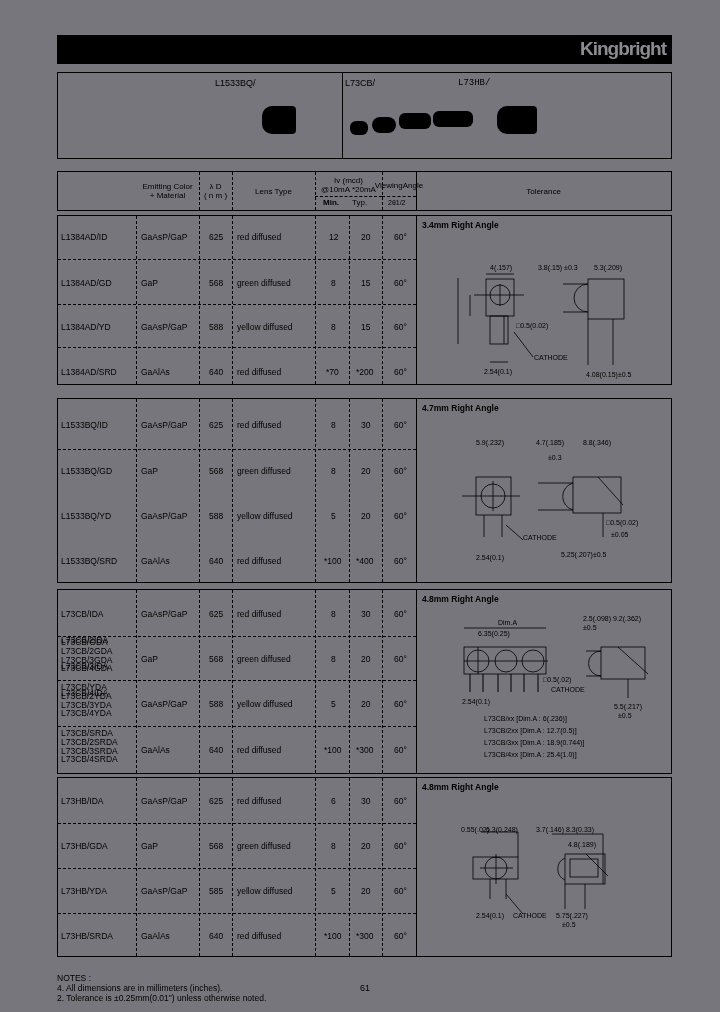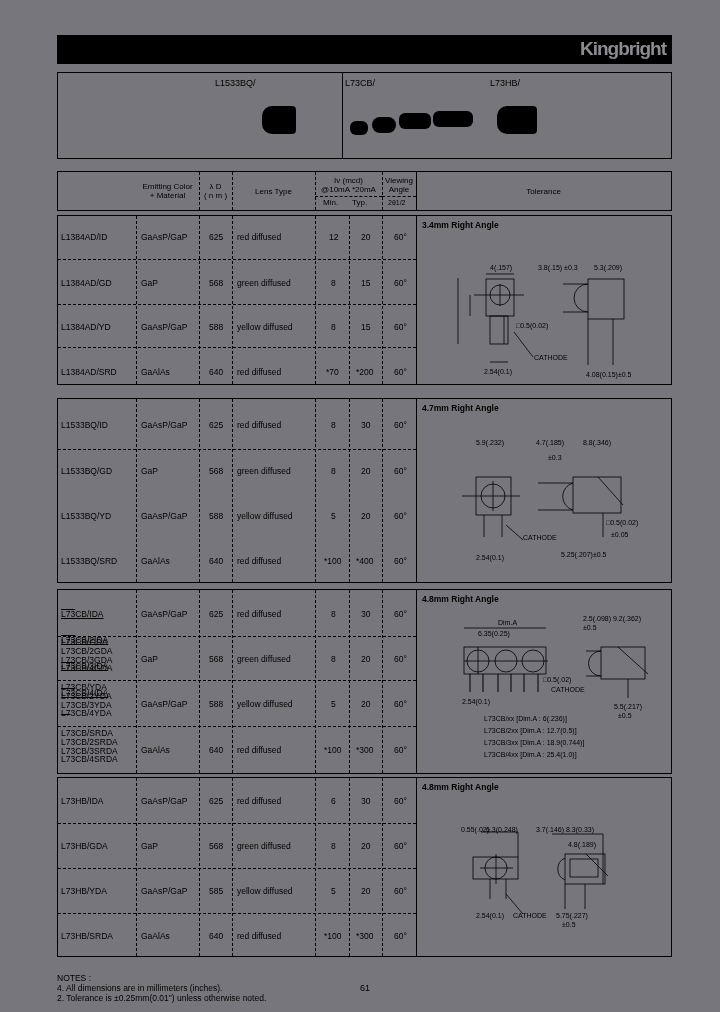--- a/index.html
+++ b/index.html
@@ -39,21 +39,21 @@
   <div class="logo">Kingbright</div>
 </div>
 
 <div class="abs photos">
   <div class="cell" style="left:154px;width:130px;">
     <span class="lbl">L1533BQ/</span>
     <div class="blob" style="left:50px;top:33px;width:34px;height:28px;border-radius:10px 4px 4px 10px;"></div>
   </div>
   <div class="cell" style="left:284px;width:329px;border-right:none;">
     <span class="lbl">L73CB/</span>
-    <span class="lbl" style="left:148px;">L73HB/</span>
+    <span class="lbl" style="left:116px;font-family:Liberation Mono, monospace;">L73HB/</span>
     <div class="blob" style="left:8px;top:48px;width:18px;height:14px;border-radius:6px;"></div>
     <div class="blob" style="left:30px;top:44px;width:24px;height:16px;border-radius:8px;"></div>
     <div class="blob" style="left:57px;top:40px;width:32px;height:16px;border-radius:6px;"></div>
     <div class="blob" style="left:91px;top:38px;width:40px;height:16px;border-radius:6px;"></div>
     <div class="blob" style="left:155px;top:33px;width:40px;height:28px;border-radius:10px 4px 4px 10px;"></div>
   </div>
 </div>
 
 <div class="abs hdr">
   <div class="c" style="left:78px;width:63px;flex-direction:column;">
@@ -63,25 +63,25 @@
   <div class="c" style="left:141px;width:33px;flex-direction:column;">
     <span>λ D</span>
     <span>( n m )</span>
   </div>
   <div class="c" style="left:174px;width:83px;">Lens Type</div>
   <div class="c" style="left:257px;width:67px;border-right:1px dashed #000;display:block;">
     <div style="position:absolute;top:2px;left:0;right:0;height:22px;border-bottom:1px dashed #000;display:flex;flex-direction:column;align-items:center;justify-content:center;">
       <span>Iv (mcd)</span>
       <span>@10mA *20mA</span>
     </div>
-    <span style="position:absolute;left:8px;top:26px;">Min.</span>
+    <span style="position:absolute;left:8px;top:26px;font-weight:bold;">Min.</span>
     <span style="position:absolute;left:37px;top:26px;">Typ.</span>
   </div>
   <div class="c" style="left:324px;width:34px;display:block;border-right:1.5px solid #000;">
-    <div style="position:absolute;top:2px;left:0;right:0;height:22px;border-bottom:1px dashed #000;display:flex;flex-direction:column;align-items:center;justify-content:center;">
+    <div style="position:absolute;top:2px;left:0;right:0;height:22px;border-bottom:1px dashed #000;display:flex;flex-direction:row;align-items:center;justify-content:center;">
       <span>Viewing</span>
       <span>Angle</span>
     </div>
     <span style="position:absolute;left:6px;top:26px;font-size:7px;">2θ1/2</span>
   </div>
   <div class="c" style="left:358px;width:255px;border-right:none;">Tolerance</div>
 </div>
 
 <div class="sec" style="top:215px;height:168px;">
   <div class="vline" style="left:78px"></div>
@@ -245,21 +245,21 @@
   <div class="vline" style="left:174px"></div>
     <div class="vline" style="left:257px"></div>
   <div class="vline" style="left:291px"></div>
     <div class="vline" style="left:324px"></div>
   <div class="vline" style="left:358px;border-left:1.5px solid #000"></div>
   <div class="hline" style="top:46px"></div>
     <div class="hline" style="top:90px"></div>
     <div class="hline" style="top:136px"></div>
 
   <div class="row" style="top:2px">
-    <span style="left:3px;line-height:8.8px;white-space:pre;text-decoration:underline;">
+    <span style="left:3px;line-height:8.8px;white-space:pre;">
       <span style="position:static;display:block">L73CB/IDA</span>
       <span style="position:static;display:block">L73CB/2IDA</span>
       <span style="position:static;display:block">L73CB/3IDA</span>
       <span style="position:static;display:block">L73CB/4IDA</span>
     </span>
     <span style="left:83px;top:17px">GaAsP/GaP</span>
     <span style="left:151px;top:17px">625</span>
     <span style="left:179px;top:17px">red diffused</span>
     <span style="left:273px;top:17px">8</span>
     <span style="left:303px;top:17px">30</span>

